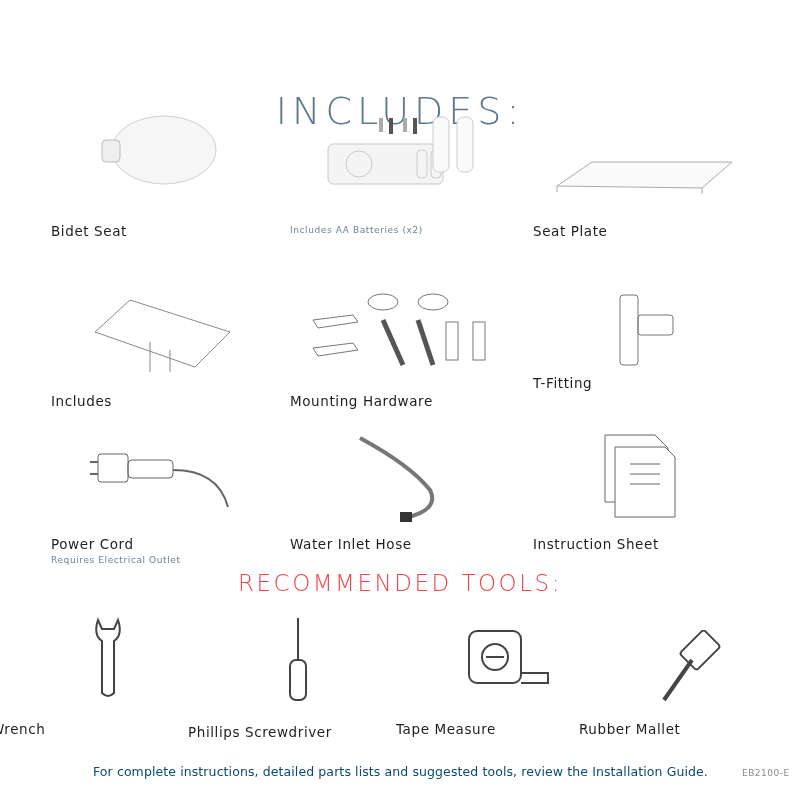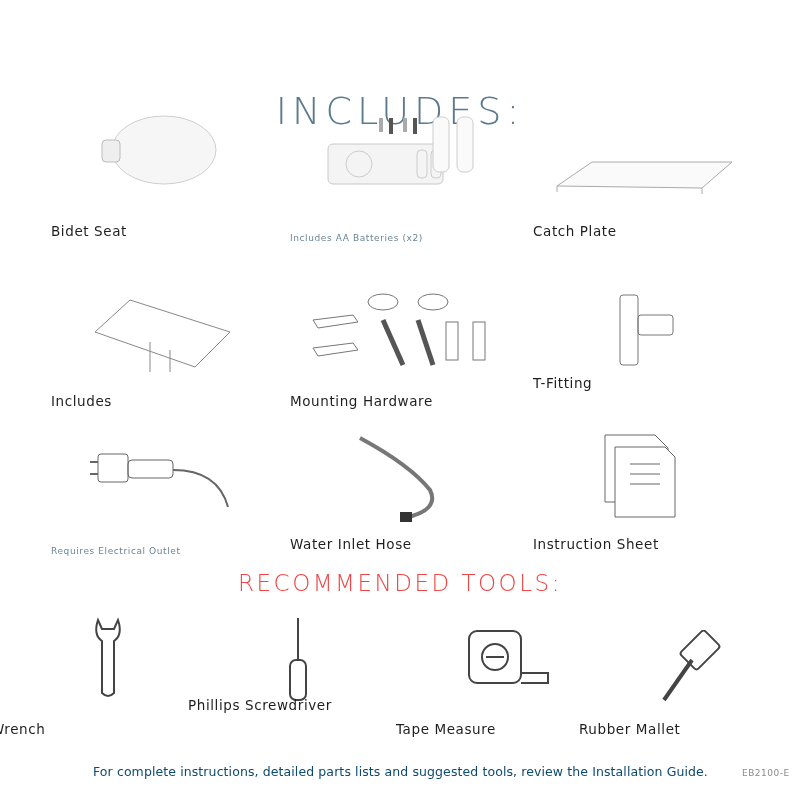--- a/index.html
+++ b/index.html
@@ -2,21 +2,21 @@
 <html><head>
 <meta charset="utf-8">
 <style>
   html,body{margin:0;padding:0;background:#fff;}
   body{width:800px;height:800px;position:relative;overflow:hidden;font-family:"DejaVu Sans","Liberation Sans",sans-serif;color:#1e1e1e;}
   .title{position:absolute;left:0;width:800px;text-align:center;color:#5b7a8c;font-weight:300;letter-spacing:4px;}
   .main-title{top:52px;font-size:38px;letter-spacing:5px;margin-top:37px;}
   .tools-title{top:570px;font-size:23px;letter-spacing:2.5px;color:#ef4444;}
   .item{position:absolute;width:220px;}
   .item .lbl{font-size:13.5px;letter-spacing:0.6px;color:#1e1e1e;line-height:17px;}
-  .item .sub{font-size:9px;letter-spacing:0.6px;color:#6b8597;margin-top:10px;}
+  .item .sub{font-size:9px;letter-spacing:0.6px;color:#6b8597;margin-top:2px;}
   .ico{position:absolute;}
   .footer{position:absolute;top:764px;left:93px;font-size:12.5px;color:#0c4a6e;letter-spacing:0.1px;}
   .code{position:absolute;top:768px;left:742px;font-size:9px;color:#8a8a8a;letter-spacing:0.5px;}
 </style>
 </head>
 <body>
 
 <div class="title main-title">INCLUDES:</div>
 
 <svg class="ico" style="left:98px;top:112px" width="125" height="80" viewBox="0 0 125 80">
@@ -40,21 +40,21 @@
   <line x1="5" y1="28" x2="5" y2="34" stroke="#aaa"></line>
     <line x1="150" y1="30" x2="150" y2="36" stroke="#aaa"></line>
 </svg>
 <div class="item" style="left:51px;top:223px">
   <div class="lbl">Bidet Seat</div>
 </div>
 <div class="item" style="left:290px;top:223px">
   <div class="sub">Includes AA Batteries (x2)</div>
 </div>
 <div class="item" style="left:533px;top:223px">
-  <div class="lbl">Catch Plate</div>
+  <div class="lbl">Seat Plate</div>
 </div>
 
 <svg class="ico" style="left:90px;top:292px" width="145" height="85" viewBox="0 0 145 85">
   <polygon points="5,40 40,8 140,40 105,75" fill="none" stroke="#888"></polygon>
   <line x1="60" y1="50" x2="60" y2="80" stroke="#888"></line>
     <line x1="80" y1="58" x2="80" y2="80" stroke="#888"></line>
 </svg>
 <svg class="ico" style="left:308px;top:290px" width="190" height="85" viewBox="0 0 190 85">
   <ellipse cx="75" cy="12" rx="15" ry="8" fill="none" stroke="#777"></ellipse>
   <ellipse cx="125" cy="12" rx="15" ry="8" fill="none" stroke="#777"></ellipse>
@@ -91,20 +91,21 @@
   <rect x="50" y="82" width="12" height="10" fill="#333"></rect>
 </svg>
 <svg class="ico" style="left:600px;top:432px" width="80" height="88" viewBox="0 0 80 88">
   <polygon points="5,3 55,3 68,16 68,70 5,70" fill="#fff" stroke="#666"></polygon>
   <polygon points="15,15 65,15 75,25 75,85 15,85" fill="#fff" stroke="#666"></polygon>
   <line x1="30" y1="32" x2="60" y2="32" stroke="#666"></line>
     <line x1="30" y1="42" x2="60" y2="42" stroke="#666"></line>
     <line x1="30" y1="52" x2="60" y2="52" stroke="#666"></line>
 </svg>
 <div class="item" style="left:51px;top:536px">
+  <div class="lbl">Power Cord</div>
   <div class="sub">Requires Electrical Outlet</div>
 </div>
 <div class="item" style="left:290px;top:536px">
   <div class="lbl">Water Inlet Hose</div>
 </div>
 <div class="item" style="left:533px;top:536px">
   <div class="lbl">Instruction Sheet</div>
 </div>
 
 <div class="title tools-title">RECOMMENDED TOOLS:</div>
@@ -122,21 +123,21 @@
   <line x1="20" y1="29" x2="38" y2="29" stroke="#444" stroke-width="2"></line>
   <polyline points="55,45 82,45 82,55 55,55" fill="none" stroke="#444" stroke-width="2"></polyline>
 </svg>
 <svg class="ico" style="left:658px;top:630px" width="70" height="75" viewBox="0 0 70 75">
   <rect x="30" y="3" width="24" height="34" rx="3" transform="rotate(45 42 20)" fill="none" stroke="#444" stroke-width="2"></rect>
   <line x1="34" y1="30" x2="6" y2="70" stroke="#444" stroke-width="4"></line>
 </svg>
 <div class="item" style="left:-9px;top:721px">
   <div class="lbl">Wrench</div>
 </div>
-<div class="item" style="left:188px;top:697px">
+<div class="item" style="left:188px;top:724px">
   <div class="lbl">Phillips Screwdriver</div>
 </div>
 <div class="item" style="left:396px;top:721px">
   <div class="lbl">Tape Measure</div>
 </div>
 <div class="item" style="left:579px;top:721px">
   <div class="lbl">Rubber Mallet</div>
 </div>
 
 <div class="footer">For complete instructions, detailed parts lists and suggested tools, review the Installation Guide.</div>

